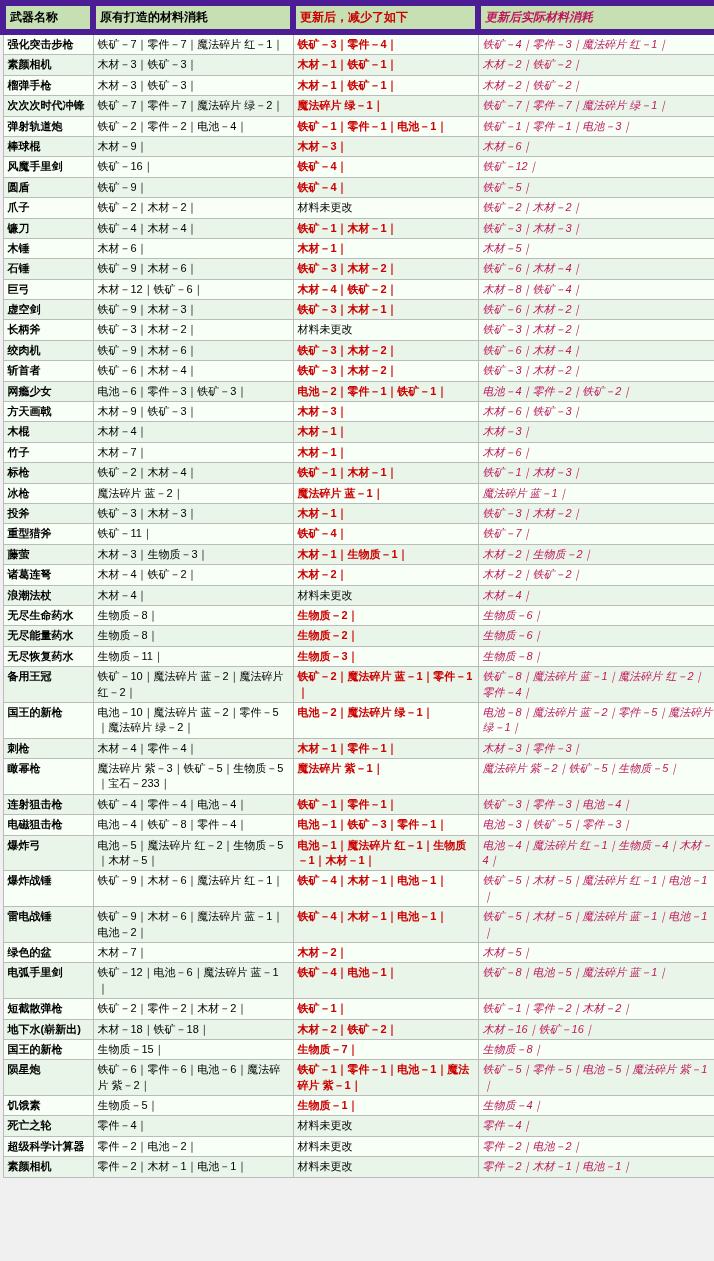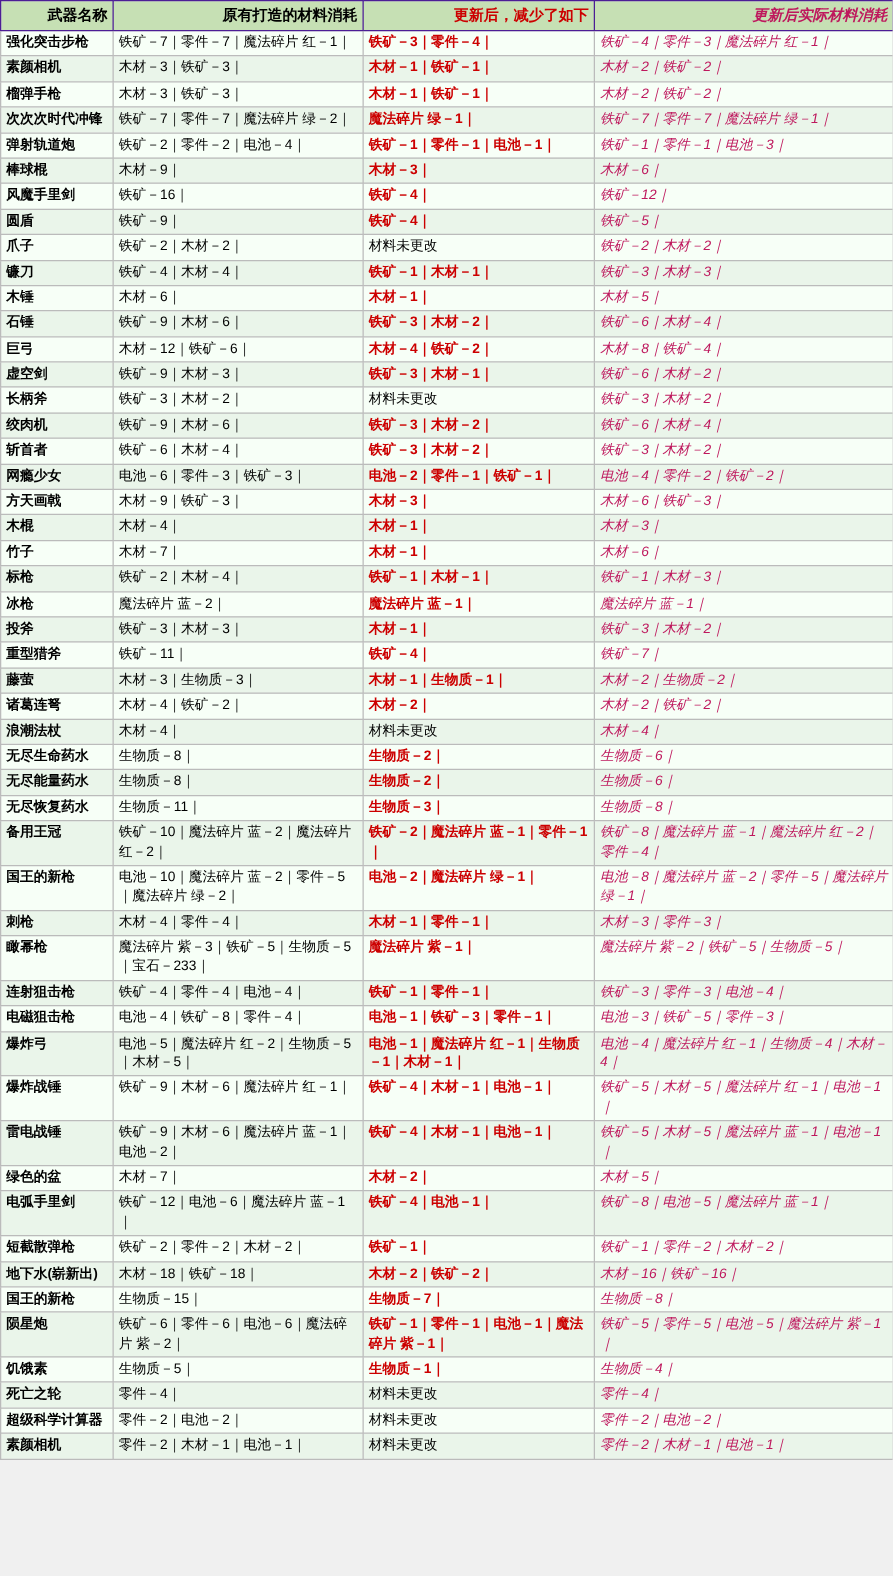--- a/index.html
+++ b/index.html
@@ -12,25 +12,25 @@
       width: 714px;
       overflow-x: hidden;
     }
     table {
       width: 714px;
       border-collapse: collapse;
       table-layout: fixed;
     }
     thead tr th {
       background: #c6e0b4;
-      border: 1px solid #4c1d95;
+      border: 6px solid #4c1d95;
       padding: 3px 4px;
       font-weight: bold;
       font-size: 12px;
-      text-align: right;
+      text-align: left;
       color: #000;
     }
     tbody tr td {
       border: 1px solid #bbb;
       padding: 2px 4px;
       vertical-align: top;
       line-height: 1.4;
     }
     tbody tr:nth-child(odd) td {
       background: #f7fff7;

